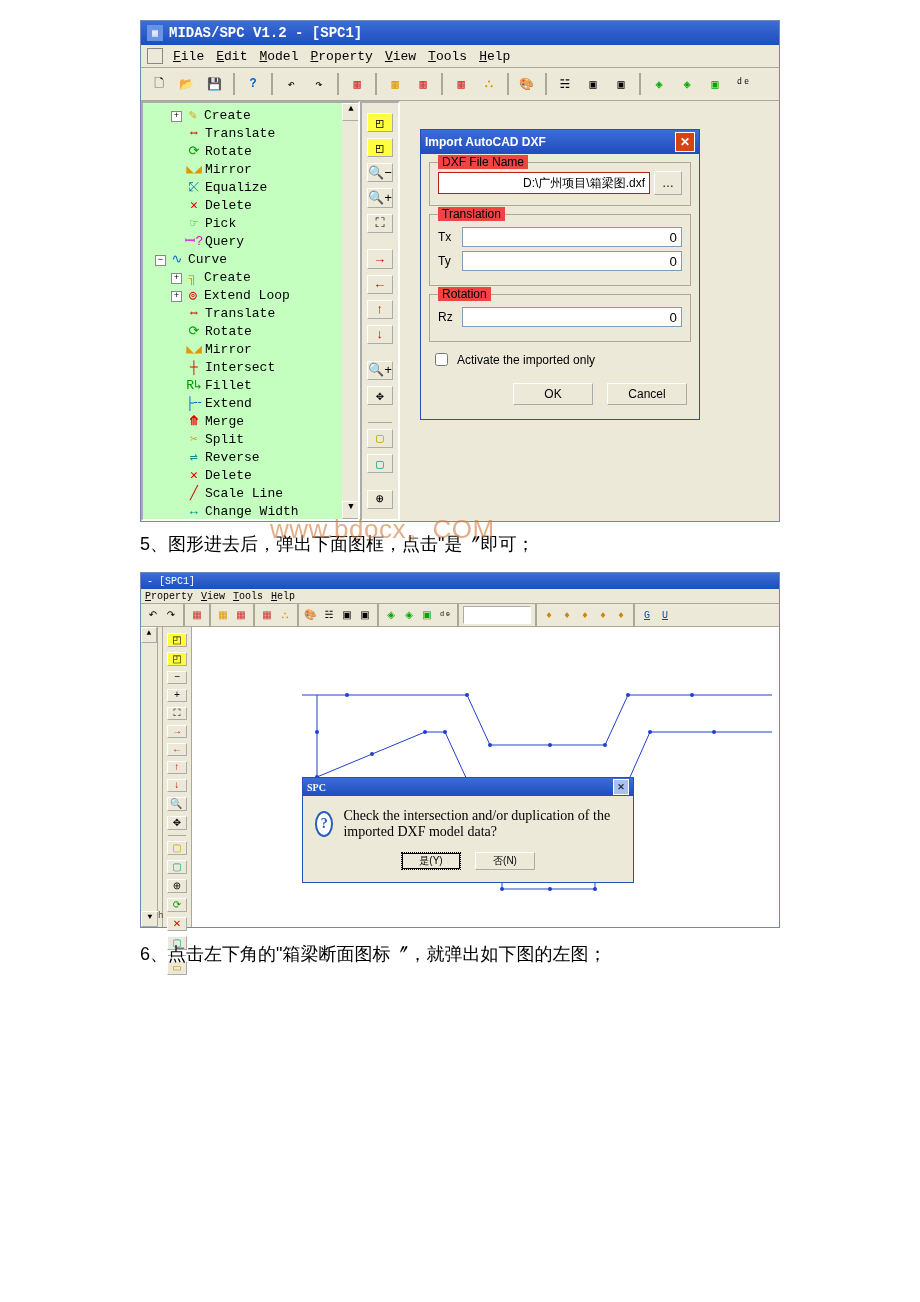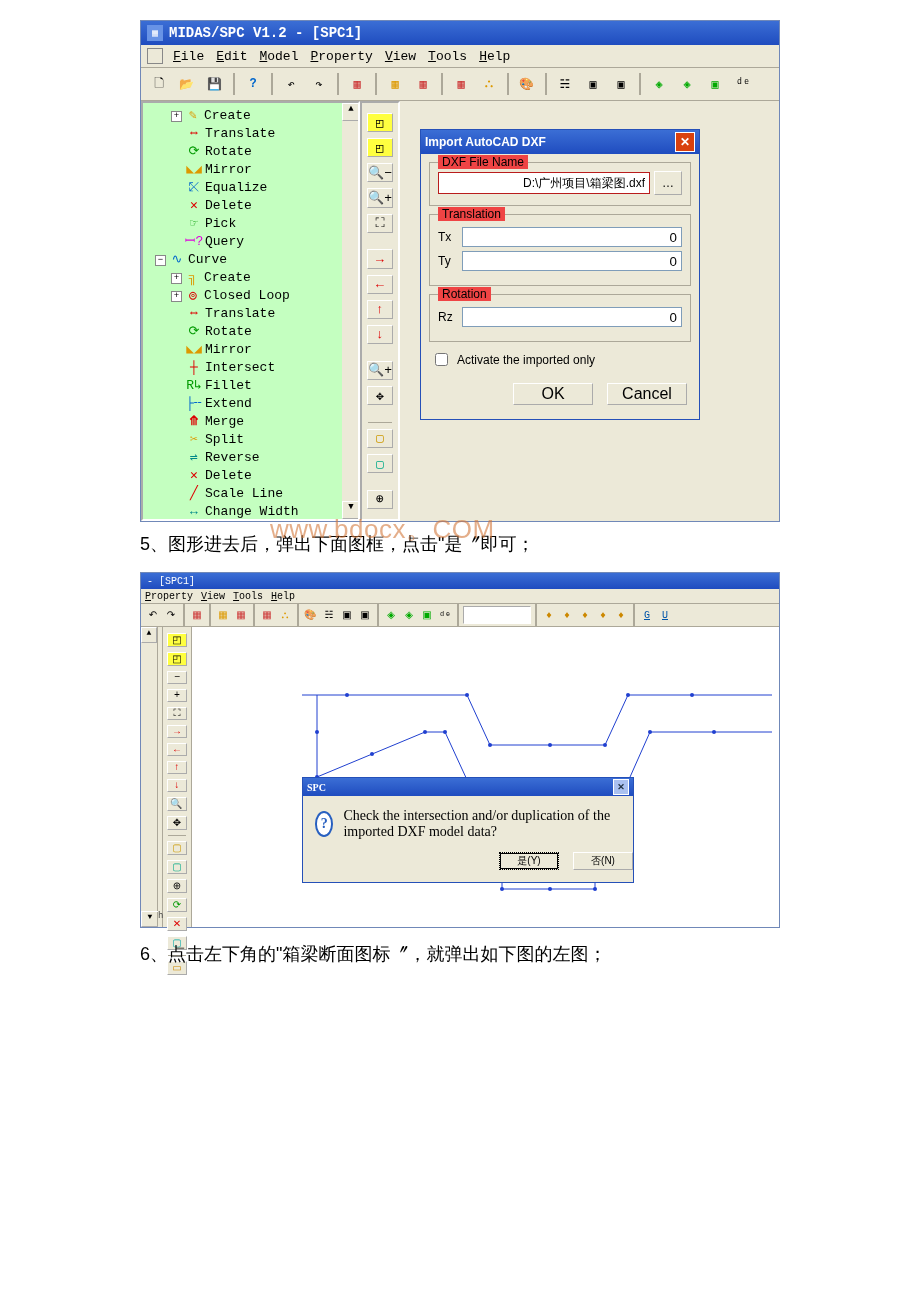--- a/index.html
+++ b/index.html
@@ -163,21 +163,21 @@
     .fieldset .legend{position:absolute;top:-8px;left:8px;background:#ef4444;padding:0 4px;color:#000;font-size:12px;}
     .file-row{display:flex;gap:4px;align-items:center;}
     .file-input{flex:1;height:20px;border:1px solid #b91c1c;background:#fff;text-align:right;padding:0 4px;font-size:12px;}
     .browse-btn{width:26px;height:22px;border:1px outset #fff;background:#ece9d8;display:flex;align-items:center;justify-content:center;}
     .numrow{display:flex;align-items:center;margin:4px 0;}
     .numlbl{width:24px;}
     .numinput{flex:1;height:18px;border:1px solid #7f9db9;background:#fff;text-align:right;padding:0 4px;}
     .chkrow{display:flex;align-items:center;gap:6px;margin:8px 10px;}
     .chkrow input{width:13px;height:13px;}
     .dlg-buttons{display:flex;justify-content:flex-end;gap:14px;padding:6px 12px 14px;}
-    .dlg-btn{width:80px;height:22px;border:1px outset #fff;background:#ece9d8;font-size:16px;}
+    .dlg-btn{width:80px;height:22px;border:1px outset #fff;background:#ece9d8;font-size:12px;}
 
     
     .para-text { margin: 10px 0 16px 0; font-size:18px; }
 
     
     .wm-row{ position:relative; height:0; }
     .wm { position:absolute; left:130px; top:-18px; font-size:26px; color:rgba(210,120,60,0.6); font-family:Arial; letter-spacing:0.5px; pointer-events:none;}
 
     
     .shot2 {
@@ -227,21 +227,21 @@
     .canvas svg{position:absolute;left:0;top:0;}
     .msgbox{
       position:absolute;left:110px;top:150px;width:330px;
       border:1px solid #2550b8;background:#ece9d8;font-family:Tahoma;font-size:10px;
     }
     .msgbox .mtitle{height:18px;background:linear-gradient(#3b6ed5,#1f4cbf);color:#fff;display:flex;align-items:center;justify-content:space-between;padding:0 4px;font-size:10px;font-weight:bold;}
     .msgbox .mtitle .xb{width:14px;height:14px;background:#aac1f0;border:1px solid #fff;display:flex;align-items:center;justify-content:center;font-size:9px;color:#234;}
     .msgbox .mbody{display:flex;align-items:center;gap:10px;padding:12px 12px 8px;}
     .msgbox .qicon{width:22px;height:22px;border-radius:50%;border:2px solid #2860c0;color:#2860c0;display:flex;align-items:center;justify-content:center;font-weight:bold;background:#fff;font-size:14px;}
     .msgbox .mtext{font-size:14px;}
-    .msgbox .mbtns{display:flex;justify-content:flex-end;gap:14px;padding:4px 0 12px;}
+    .msgbox .mbtns{display:flex;justify-content:center;gap:14px;padding:4px 0 12px;}
     .msgbox .mbtn{width:60px;height:18px;border:1px outset #fff;background:#ece9d8;font-size:10px;}
     .msgbox .mbtn.sel{border:1px dotted #000;box-shadow:inset 0 0 0 1px #000;}
   </style>
 </head>
 <body>
 
 <div class="page-content">
 
   <div class="shot1">
     <div class="titlebar">
@@ -332,21 +332,21 @@
             </div>
 
           <div class="node indent1">
               <span class="expander">+</span>
               <span class="ticon c-orange">╗</span>
               <span>Create</span>
             </div>
           <div class="node indent1">
               <span class="expander">+</span>
               <span class="ticon c-red">◎</span>
-              <span>Closed Loop</span>
+              <span>Extend Loop</span>
             </div>
           <div class="node indent2">
               <span class="ticon c-red">⇔</span>
               <span>Translate</span>
             </div>
           <div class="node indent2">
               <span class="ticon c-green">⟳</span>
               <span>Rotate</span>
             </div>
           <div class="node indent2">

